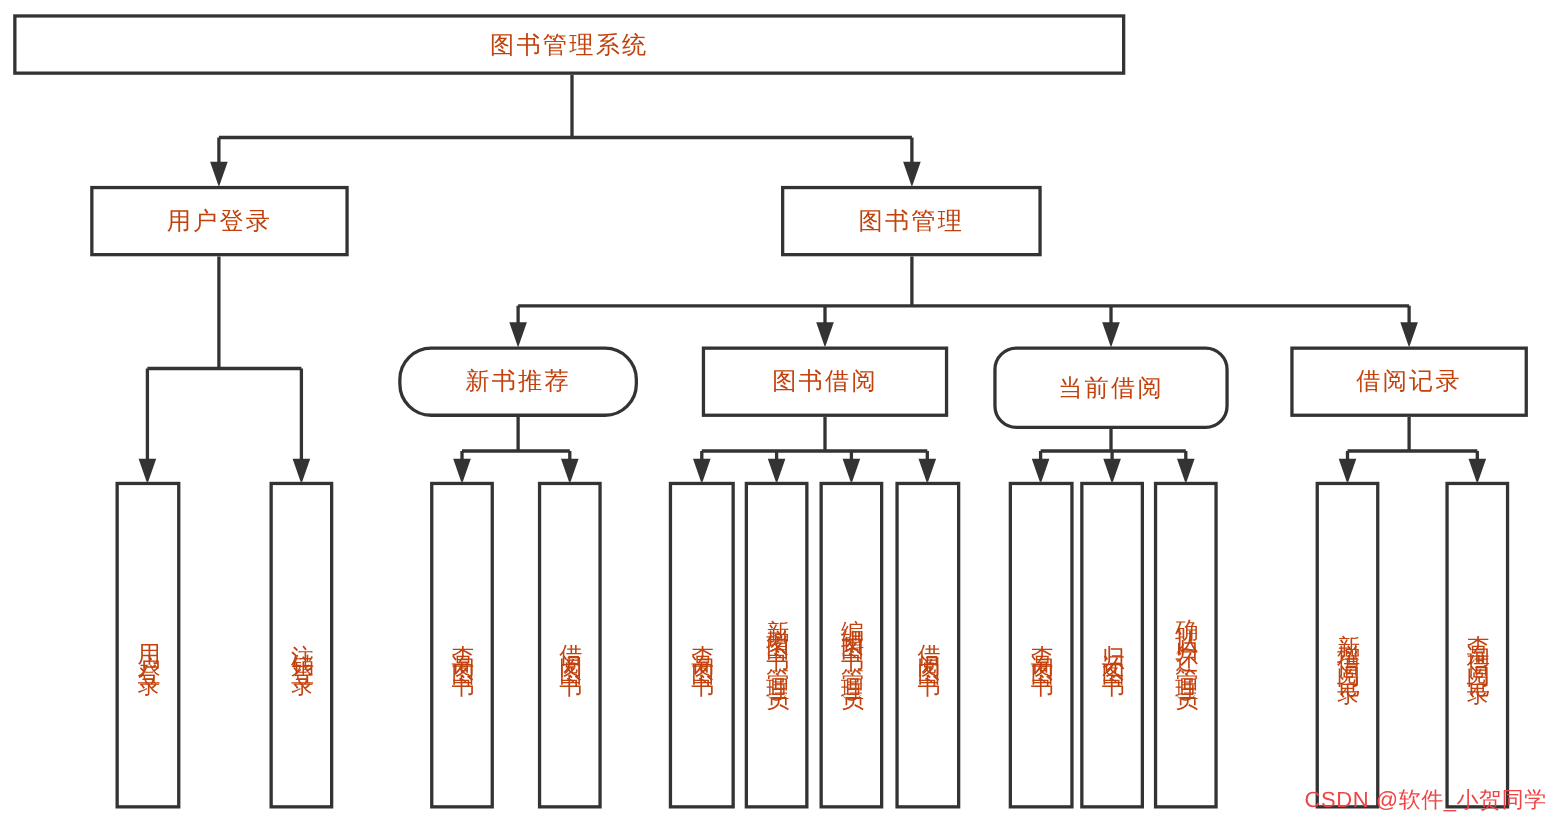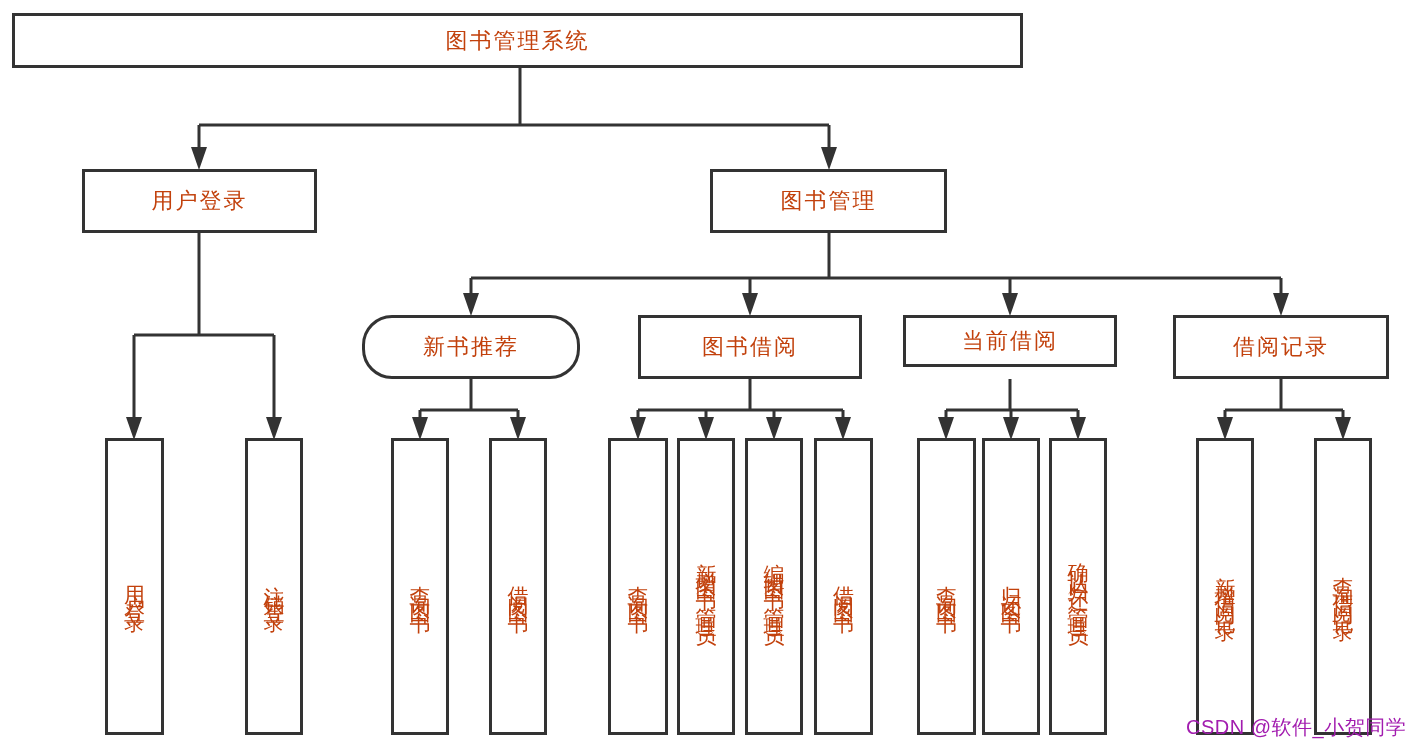--- a/index.html
+++ b/index.html
@@ -43,33 +43,33 @@
     text-orientation: mixed;
     font-size: 21px;
     letter-spacing: 9px;
   }
   .watermark {
     position: absolute;
     left: 1186px;
     top: 714px;
     width: 215px;
     font-size: 20px;
-    color: #a21caf;
+    color: #ef4444;
     white-space: nowrap;
     z-index: 3;
     letter-spacing: 0.5px;
   }
 
   
   #n-root   { left: 12px;   top: 13px;  width: 1011px; height: 55px; }
   #n-l2-0   { left: 82px;   top: 169px; width: 235px;  height: 64px; }
   #n-l2-1   { left: 710px;  top: 169px; width: 237px;  height: 64px; }
   #n-l3-0   { left: 362px;  top: 315px; width: 218px;  height: 64px; border-radius: 30px; }
   #n-l3-1   { left: 638px;  top: 315px; width: 224px;  height: 64px; }
-  #n-l3-2   { left: 903px;  top: 315px; width: 214px;  height: 52px; }
+  #n-l3-2   { left: 903px;  top: 315px; width: 214px;  height: 75px; border-radius: 21px; }
   #n-l3-3   { left: 1173px; top: 315px; width: 216px;  height: 64px; }
   #n-leaf-0  { left: 105px;  top: 438px; width: 59px; height: 297px; }
   #n-leaf-1  { left: 245px;  top: 438px; width: 58px; height: 297px; }
   #n-leaf-2  { left: 391px;  top: 438px; width: 58px; height: 297px; }
   #n-leaf-3  { left: 489px;  top: 438px; width: 58px; height: 297px; }
   #n-leaf-4  { left: 608px;  top: 438px; width: 60px; height: 297px; }
   #n-leaf-5  { left: 677px;  top: 438px; width: 58px; height: 297px; }
   #n-leaf-6  { left: 745px;  top: 438px; width: 58px; height: 297px; }
   #n-leaf-7  { left: 814px;  top: 438px; width: 59px; height: 297px; }
   #n-leaf-8  { left: 917px;  top: 438px; width: 59px; height: 297px; }

